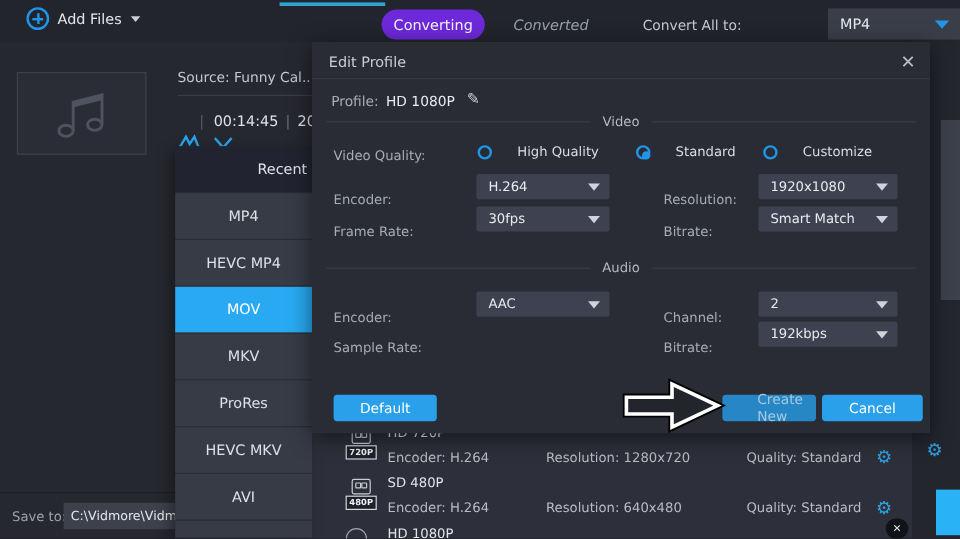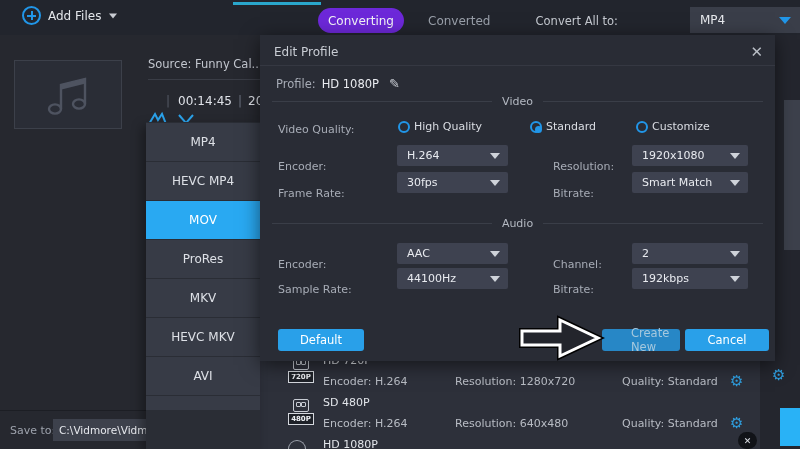--- a/index.html
+++ b/index.html
@@ -10,21 +10,21 @@
   .topbar{position:absolute;left:0;top:0;width:800px;height:35px;background:#22252d;}
   .topline{position:absolute;left:233px;top:2px;width:88px;height:3px;background:#2aa7cc;}
   .addfiles{position:absolute;left:22px;top:6px;display:flex;align-items:center;gap:7px;}
   .plus-circle{width:19px;height:19px;border:2px solid #2196e8;border-radius:50%;position:relative;}
   .plus-circle::before,.plus-circle::after{content:"";position:absolute;background:#2196e8;}
   .plus-circle::before{left:3px;top:6.5px;width:9px;height:2px;}
   .plus-circle::after{left:6.5px;top:3px;width:2px;height:9px;}
   .addfiles-label{color:#e3e6ea;font-size:12px;}
   .caret-down{width:0;height:0;border-left:5px solid transparent;border-right:5px solid transparent;border-top:6px solid #c9ccd2;}
   .tab-pill{position:absolute;left:318px;top:8px;width:86px;height:25px;background:#6d28d9;border-radius:13px;color:#f2f4f6;font-size:12px;display:flex;align-items:center;justify-content:center;}
-  .tab-plain{position:absolute;left:428px;top:8px;height:25px;color:#9aa0aa;font-size:12px;display:flex;align-items:center;}
+  .tab-plain{position:absolute;left:428px;top:8px;height:25px;color:#9aa0aa;font-size:12px;display:flex;align-items:center;font-style:italic;}
   .convertall{position:absolute;right:182px;top:8px;height:25px;display:flex;align-items:center;color:#c6cad1;font-size:11.5px;}
   .convert-dd{position:absolute;left:690px;top:7px;width:110px;height:26px;background:#3a3e49;display:flex;align-items:center;padding:0 10px;color:#e8eaee;font-size:12px;}
   .convert-dd .caret-blue{position:absolute;right:9px;width:0;height:0;border-left:6px solid transparent;border-right:6px solid transparent;border-top:7px solid #2196e8;}
 
   
   .thumb{position:absolute;left:14px;top:60px;width:108px;height:69px;background:#2a2d36;border:1px solid #3c404a;display:flex;align-items:center;justify-content:center;}
   .src-text{position:absolute;left:148px;top:57px;color:#c3c7cf;font-size:11.5px;white-space:nowrap;}
   .src-divider{position:absolute;left:148px;top:79px;width:112px;height:1px;background:#3a3d46;}
   .dur-row{position:absolute;left:166px;top:94px;font-size:12px;color:#dfe2e8;white-space:nowrap;}
   .dur-sep{color:#6a707c;padding:0 6px;}
@@ -69,21 +69,21 @@
   .dlg-close{position:absolute;right:12px;top:8px;color:#b9bec6;font-size:15px;cursor:default;}
   .dlg-divider{position:absolute;left:0;top:30px;width:515px;height:1px;background:#353842;}
   .profile-row{position:absolute;left:16px;top:41px;display:flex;align-items:center;gap:6px;font-size:11.5px;}
   .profile-label{color:#a7acb6;}
   .profile-value{color:#e9ebf0;}
   .pencil{color:#c9cdd4;font-size:13px;margin-left:4px;}
   .section-hd{position:absolute;left:12px;width:491px;display:flex;align-items:center;color:#b4b9c2;font-size:11px;}
   .section-hd::before,.section-hd::after{content:"";flex:1;border-top:1px solid #3a3e48;}
   .section-hd span{padding:0 10px;}
   .q-label{position:absolute;left:18px;top:88px;color:#a7acb6;font-size:11px;}
-  .radio{position:absolute;top:85px;display:flex;align-items:flex-end;gap:4px;font-size:11px;color:#dadde3;}
+  .radio{position:absolute;top:85px;display:flex;align-items:flex-end;gap:21px;font-size:11px;color:#dadde3;}
   .rdot{width:12px;height:12px;border:2px solid #2196e8;border-radius:50%;position:relative;}
   .radio.sel .rdot::after{content:"";position:absolute;left:2.5px;top:2.5px;width:7px;height:7px;background:#2196e8;border-radius:50%;}
   .f-label{position:absolute;color:#a7acb6;font-size:11px;margin-top:11px;}
   .f-field{position:absolute;height:21px;background:#3e4250;border-radius:2px;color:#e9ebf0;font-size:11px;display:flex;align-items:center;padding:0 10px;}
   .f-field .fcaret{position:absolute;right:8px;width:0;height:0;border-left:5px solid transparent;border-right:5px solid transparent;border-top:6px solid #cfd3da;}
   .btn{position:absolute;top:294px;height:22px;border-radius:3px;font-size:11.5px;display:flex;align-items:center;justify-content:center;color:#fff;background:#29a0e9;}
   .btn.createnew{background:#2787c6;color:#a5c8de;}
 
   .arrow-svg{position:absolute;left:0;top:0;z-index:20;pointer-events:none;}
 </style>
@@ -144,25 +144,26 @@
   <div class="saveto-input">
     <span>C:\Vidmore\Vidmor</span>
   </div>
 
   <div class="right-strip"></div>
   <div class="right-band"></div>
   <div class="right-gear">⚙</div>
   <div class="right-blue"></div>
 
   <div class="fmt-panel">
+    <div class="fmt-header">Recent</div>
     <div class="fmt-item">MP4</div>
     <div class="fmt-item">HEVC MP4</div>
     <div class="fmt-item selected">MOV</div>
+    <div class="fmt-item">MKV</div>
     <div class="fmt-item">ProRes</div>
-    <div class="fmt-item">MKV</div>
     <div class="fmt-item">HEVC MKV</div>
     <div class="fmt-item">AVI</div>
     <div class="fmt-fill"></div>
   </div>
 
   <div class="profiles">
     <div class="prow" style="top:0;">
       <div class="film-icon">
         <div class="film-top"></div>
         <div class="film-badge">720P</div>
@@ -249,24 +250,20 @@
     <div class="f-field" style="left:137px;top:208px;width:111px;">
       <span>AAC</span>
         <div class="fcaret"></div>
     </div>
     <div class="f-label" style="left:293px;top:212px;">Channel:</div>
     <div class="f-field" style="left:372px;top:208px;width:116px;">
       <span>2</span>
         <div class="fcaret"></div>
     </div>
     <div class="f-label" style="left:18px;top:237px;">Sample Rate:</div>
-    <div class="f-field" style="left:137px;top:233px;width:111px;">
-      <span>44100Hz</span>
-        <div class="fcaret"></div>
-    </div>
     <div class="f-label" style="left:293px;top:237px;">Bitrate:</div>
     <div class="f-field" style="left:372px;top:233px;width:116px;">
       <span>192kbps</span>
         <div class="fcaret"></div>
     </div>
 
     <div class="btn" style="left:18px;width:86px;">Default</div>
     <div class="btn createnew" style="left:342px;width:78px;padding-left:29px;">Create New</div>
     <div class="btn" style="left:425px;width:84px;">Cancel</div>
   </div>

